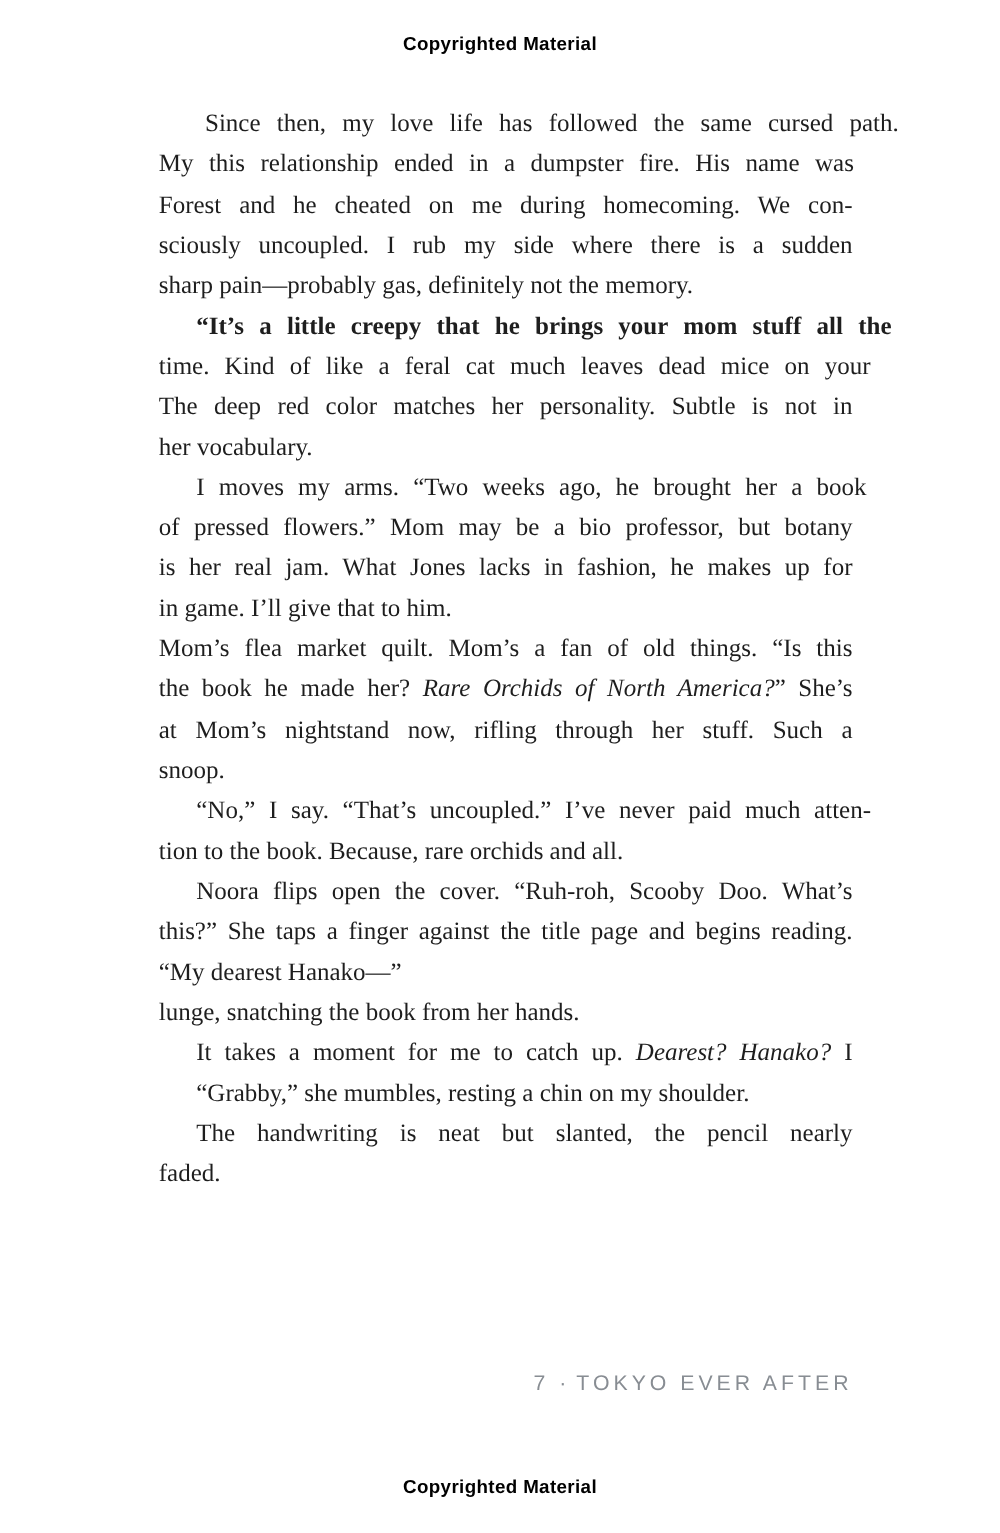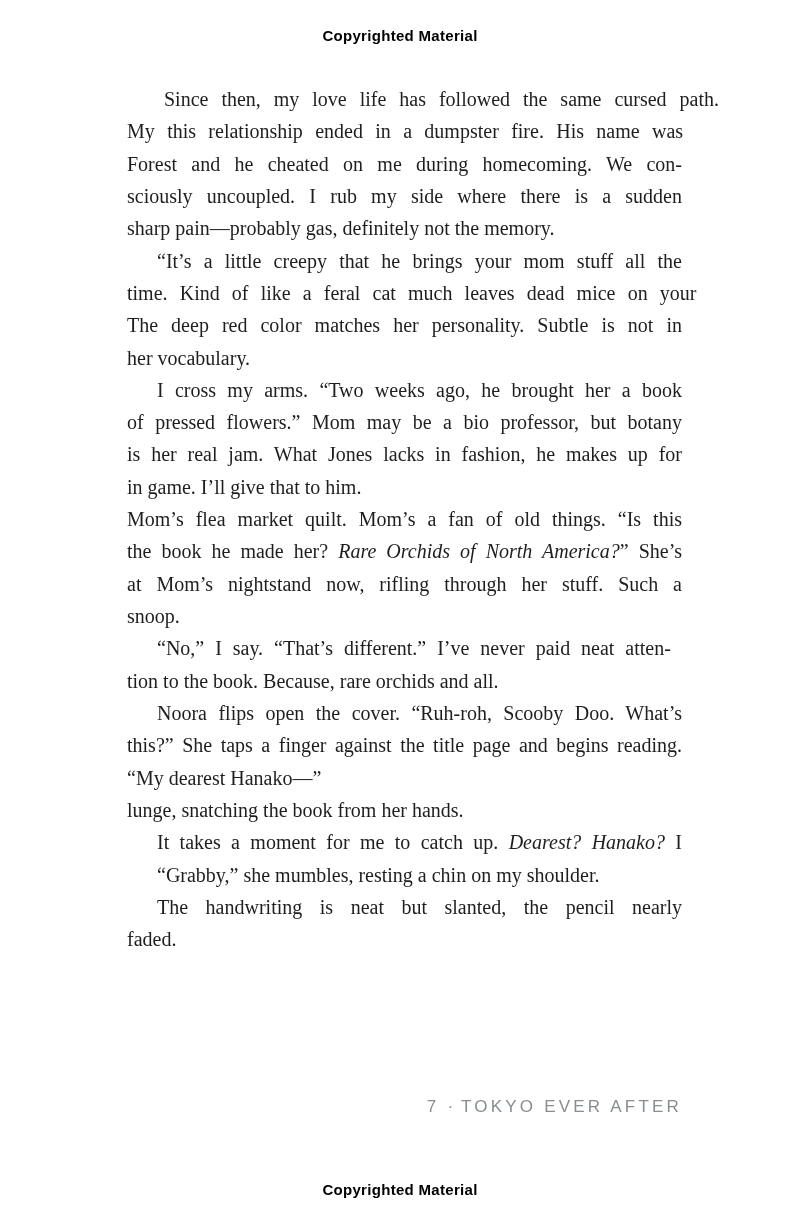--- a/index.html
+++ b/index.html
@@ -72,39 +72,39 @@
 
   <div class="body-text">
       <div class="paragraph">
         <div class="line"><span class="line-inner" style="word-spacing: 7.958px; margin-left: 37px;"><span>Since then, my love life has followed the same cursed path.</span></span></div>
         <div class="line"><span class="line-inner" style="word-spacing: 7.344px;"><span>My this relationship ended in a dumpster fire. His name was</span></span></div>
         <div class="line"><span class="line-inner" style="word-spacing: 9.307px;"><span>Forest and he cheated on me during homecoming. We con-</span></span></div>
         <div class="line"><span class="line-inner" style="word-spacing: 9.233px;"><span>sciously uncoupled. I rub my side where there is a sudden</span></span></div>
         <div class="line"><span class="line-inner"><span>sharp pain—probably gas, definitely not the memory.</span></span></div>
       </div>
       <div class="paragraph">
-        <div class="line indent"><span class="line-inner" style="word-spacing: 7.216px;"><span>“It’s a little creepy that he brings your mom stuff all the</span></span></div>
+        <div class="line indent"><span class="line-inner" style="word-spacing: 7.216px; font-weight: bold;"><span>“It’s a little creepy that he brings your mom stuff all the</span></span></div>
         <div class="line"><span class="line-inner" style="word-spacing: 7.145px;"><span>time. Kind of like a feral cat much leaves dead mice on your</span></span></div>
         <div class="line"><span class="line-inner" style="word-spacing: 8.031px;"><span>The deep red color matches her personality. Subtle is not in</span></span></div>
         <div class="line"><span class="line-inner"><span>her vocabulary.</span></span></div>
       </div>
       <div class="paragraph">
-        <div class="line indent"><span class="line-inner" style="word-spacing: 6.3px;"><span>I cross my arms. “Two weeks ago, he brought her a book</span></span></div>
+        <div class="line indent"><span class="line-inner" style="word-spacing: 6.3px;"><span>I moves my arms. “Two weeks ago, he brought her a book</span></span></div>
         <div class="line"><span class="line-inner" style="word-spacing: 6.48px;"><span>of pressed flowers.” Mom may be a bio professor, but botany</span></span></div>
         <div class="line"><span class="line-inner" style="word-spacing: 5.828px;"><span>is her real jam. What Jones lacks in fashion, he makes up for</span></span></div>
         <div class="line"><span class="line-inner"><span>in game. I’ll give that to him.</span></span></div>
       </div>
       <div class="paragraph">
         <div class="line"><span class="line-inner" style="word-spacing: 6.974px;"><span>Mom’s flea market quilt. Mom’s a fan of old things. “Is this</span></span></div>
         <div class="line"><span class="line-inner" style="word-spacing: 5.027px;"><span>the book he made her? </span><span class="italic">Rare Orchids of North America?</span><span>” She’s</span></span></div>
         <div class="line"><span class="line-inner" style="word-spacing: 9.943px;"><span>at Mom’s nightstand now, rifling through her stuff. Such a</span></span></div>
         <div class="line"><span class="line-inner"><span>snoop.</span></span></div>
       </div>
       <div class="paragraph">
-        <div class="line indent"><span class="line-inner" style="word-spacing: 5.948px;"><span>“No,” I say. “That’s different.” I’ve never paid neat atten-</span></span></div>
+        <div class="line indent"><span class="line-inner" style="word-spacing: 5.948px;"><span>“No,” I say. “That’s uncoupled.” I’ve never paid much atten-</span></span></div>
         <div class="line"><span class="line-inner"><span>tion to the book. Because, rare orchids and all.</span></span></div>
       </div>
       <div class="paragraph">
         <div class="line indent"><span class="line-inner" style="word-spacing: 6.445px;"><span>Noora flips open the cover. “Ruh-roh, Scooby Doo. What’s</span></span></div>
         <div class="line"><span class="line-inner" style="word-spacing: 3.499px;"><span>this?” She taps a finger against the title page and begins reading.</span></span></div>
         <div class="line"><span class="line-inner"><span>“My dearest Hanako—”</span></span></div>
       </div>
       <div class="paragraph">
         <div class="line"><span class="line-inner"><span>lunge, snatching the book from her hands.</span></span></div>
         <div class="line indent"><span class="line-inner" style="word-spacing: 5.381px;"><span>It takes a moment for me to catch up. </span><span class="italic">Dearest? Hanako?</span><span> I</span></span></div>

